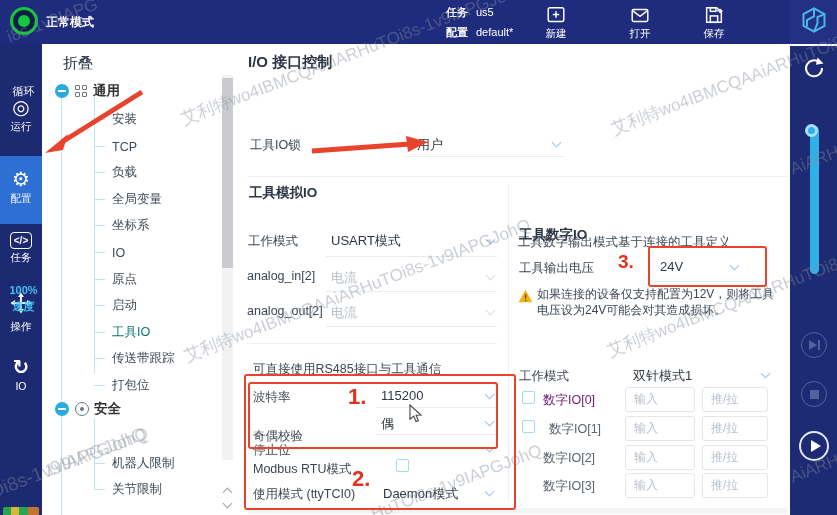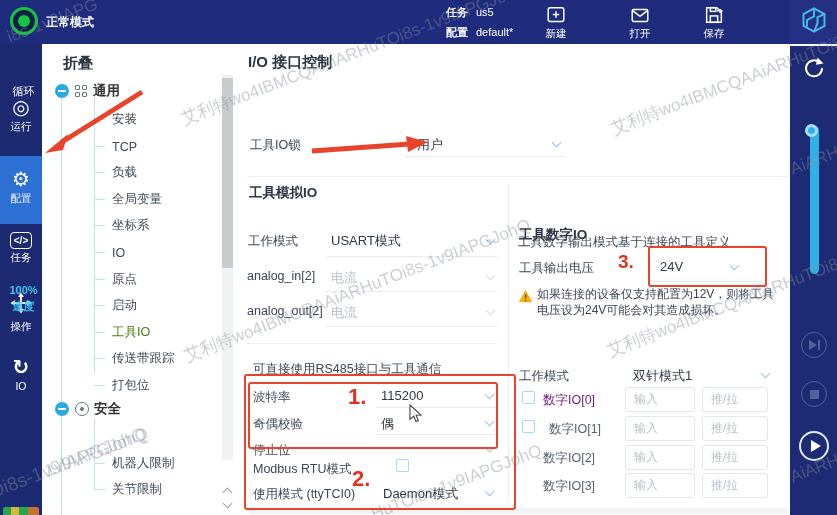--- a/index.html
+++ b/index.html
@@ -27,36 +27,36 @@
   .rail-item { position:absolute; left:0; width:42px; text-align:center; color:#fff; cursor:pointer; }
   .rail-item .cap { font-size:10.5px; margin-top:2px; }
   .rail-item.active-bg { background:#2e6fd4; }
   .glyph-icon { font-size:20px; line-height:22px; display:block; }
   .code-badge { display:inline-block; border:1.6px solid #fff; border-radius:4px; padding:2px 3px;
                 font-size:10px; font-weight:bold; letter-spacing:0; }
   .rail-frag { position:absolute; left:3px; bottom:0; width:36px; height:8px; border-radius:2px 2px 0 0;
                background:linear-gradient(90deg,#2bb24c 0 22%,#e8c832 22% 45%,#2bb24c 45% 70%,#d87a2a 70%); opacity:.9; }
 
   
-  .tree-title { position:absolute; left:63px; top:54px; font-size:15px; font-weight:bold; color:#2b3442; }
+  .tree-title { position:absolute; left:63px; top:54px; font-size:15px; font-weight:normal; color:#2b3442; }
   .tline { position:absolute; width:1px; background:#bfe3f2; }
   .tnode { position:absolute; display:flex; align-items:center; }
   .tnode .minus { width:14px; height:14px; border-radius:50%; background:#29abe2; position:relative; flex:none; }
   .tnode .minus i { position:absolute; left:3px; top:6px; width:8px; height:2px; background:#fff; }
   .tnode .nlabel { font-size:13.5px; font-weight:600; color:#333; margin-left:5px; }
   .grid-ic { width:13px; height:13px; margin-left:6px; flex:none; display:grid;
              grid-template-columns:5px 5px; grid-template-rows:5px 5px; gap:2px; }
   .grid-ic b { border:1.4px solid #6a7482; border-radius:1px; }
   .badge-ic { width:14px; height:14px; margin-left:6px; flex:none; border:1.8px solid #6a7482;
               border-radius:50%; position:relative; }
   .badge-ic i { position:absolute; left:3px; top:3px; width:4.5px; height:4.5px; background:#6a7482; border-radius:50%; }
   .titem { position:absolute; left:94px; height:27px; display:flex; align-items:center; cursor:pointer; }
   .titem .tick { width:11px; height:1px; background:#bfe3f2; flex:none; }
   .titem .ilabel { margin-left:7px; font-size:12.5px; color:#3f4a57; white-space:nowrap; }
-  .titem .ilabel.active { color:#4d7c0f; }
+  .titem .ilabel.active { color:#0f766e; }
   .tscroll-track { position:absolute; left:222px; top:75px; width:11px; height:385px; background:#f1f2f3; }
   .tscroll-thumb { position:absolute; left:222px; top:78px; width:11px; height:190px; background:#c9cbce; }
   .mini-chev { position:absolute; left:224px; width:7px; height:7px; border-right:1.6px solid #9aa1aa;
                border-bottom:1.6px solid #9aa1aa; }
   .mini-chev.up   { transform:rotate(-135deg); }
   .mini-chev.down { transform:rotate(45deg); }
 
   
   .h1 { position:absolute; font-size:15px; font-weight:bold; color:#2b3442; }
   .h2 { position:absolute; font-size:13.5px; font-weight:bold; color:#2b3442; }
@@ -303,21 +303,21 @@
   <div class="uline" style="left:326px; top:326px; width:171px;"></div>
 
   <div class="hr" style="left:247px; top:343px; width:250px;"></div>
   <div class="lbl" style="left:253px; top:361px;">可直接使用RS485接口与工具通信</div>
 
   <div class="lbl" style="left:253px; top:389px;">波特率</div>
   <div class="val" style="left:381px; top:388px;">115200</div>
   <span class="chev" style="left:486px; top:391px;"></span>
   <div class="uline" style="left:376px; top:407px; width:121px;"></div>
 
-  <div class="lbl" style="left:253px; top:416px;font-family:Liberation Mono, monospace;">奇偶校验</div>
+  <div class="lbl" style="left:253px; top:428px;font-family:Liberation Mono, monospace;">奇偶校验</div>
   <div class="val" style="left:381px; top:415px;">偶</div>
   <span class="chev" style="left:486px; top:418px;"></span>
   <div class="uline" style="left:376px; top:434px; width:121px;"></div>
 
   <div class="lbl" style="left:253px; top:442px;">停止位</div>
   <div class="val" style="left:381px; top:440px;">—</div>
   <span class="chev" style="left:486px; top:444px;"></span>
 
   <div class="lbl" style="left:253px; top:461px;">Modbus RTU模式</div>
   <div class="cbx" style="left:396px; top:459px;"></div>

